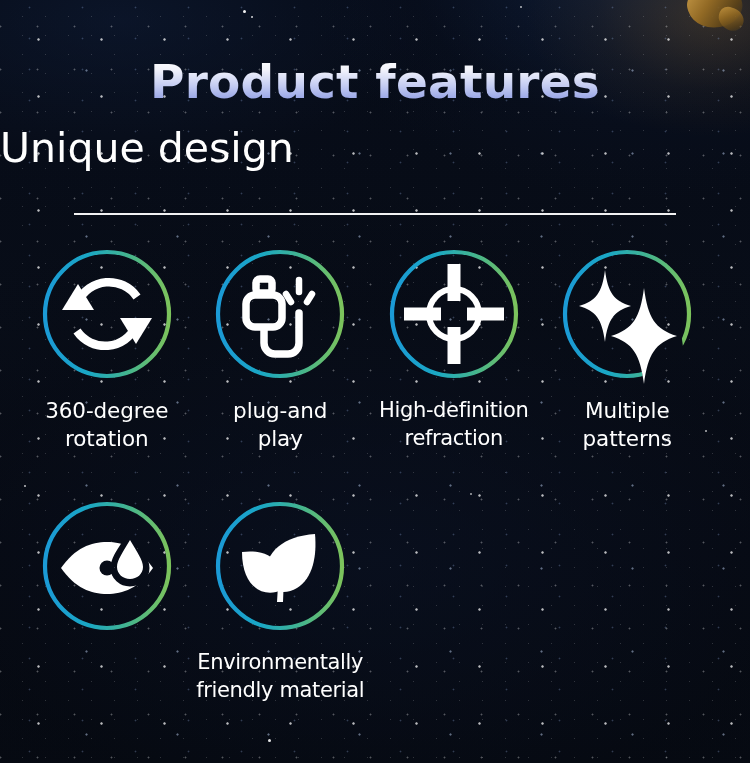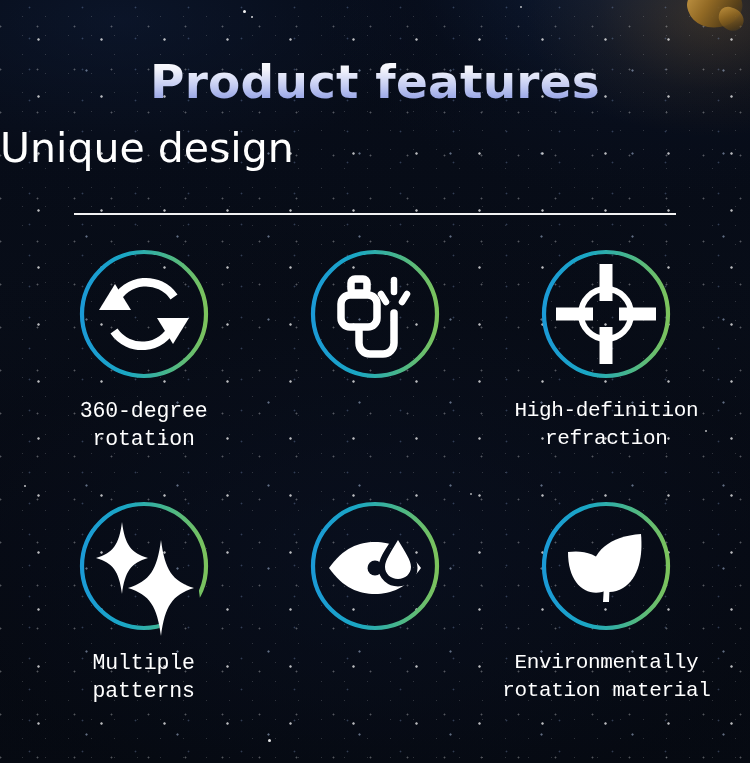--- a/index.html
+++ b/index.html
@@ -97,27 +97,26 @@
     top: 213px;
     width: 602px;
     height: 1.6px;
     background: #ffffff;
     opacity: 0.95;
   }
 
   
   #grid {
     position: absolute;
-    left: 28px;
+    left: 20px;
     top: 248px;
     width: 694px;
     display: grid;
-    grid-template-columns: repeat(3, 1fr);
+    grid-template-columns: repeat(4, 1fr);
     grid-template-rows: 252px 252px;
-    font-family: Liberation Mono, monospace;
   }
   .cell {
     display: flex;
     flex-direction: column;
     align-items: center;
   }
   .ring-wrap {
     position: relative;
     width: 132px;
     height: 132px;
@@ -222,20 +221,22 @@
             <rect x="42" y="31" width="16" height="14" rx="4"></rect>
             <path d="M 50 82 L 50 95 A 11 11 0 0 0 61 106 L 74 106 A 11 11 0 0 0 85 95 L 85 65"></path>
           </g>
           <g stroke="#ffffff" stroke-width="6.5" stroke-linecap="round">
             <line x1="85" y1="32" x2="85" y2="44"></line>
             <line x1="72" y1="46" x2="77" y2="54"></line>
             <line x1="98" y1="46" x2="93" y2="54"></line>
           </g>
         </svg>
       </div>
+      <div class="caption">plug-and
+play</div>
     </div>
 
     <div class="cell row2">
       <div class="ring-wrap">
         <svg class="ring-svg" viewBox="0 0 132 132">
           <defs>
             <linearGradient id="g4" x1="0" y1="0.5" x2="1" y2="0.5">
               <stop offset="0%" stop-color="#1b9ad6"></stop>
               <stop offset="35%" stop-color="#1aa7c4"></stop>
               <stop offset="68%" stop-color="#46b58c"></stop>
@@ -325,17 +326,17 @@
           </defs>
           <circle cx="66" cy="66" r="62" fill="none" stroke="url(#g6)" stroke-width="4.2"></circle>
         </svg>
         <svg class="glyph" viewBox="0 0 132 132">
           <path d="M 101 34 C 70 36 50 52 52 76 C 54 92 70 96 83 88 C 99 78 103 56 101 34 Z" fill="#ffffff"></path>
           <path d="M 28 52 C 28 82 44 96 62 92 C 74 89 74 74 66 65 C 56 53 42 50 28 52 Z" fill="#ffffff"></path>
           <path d="M 62 64 C 64 78 64 90 63 102 L 69 102 C 70 88 69 76 67 63 Z" fill="#ffffff"></path>
         </svg>
       </div>
       <div class="caption">Environmentally
-rotation material</div>
+friendly material</div>
     </div>
 
   </div>
 </div>
 
 </body></html>

